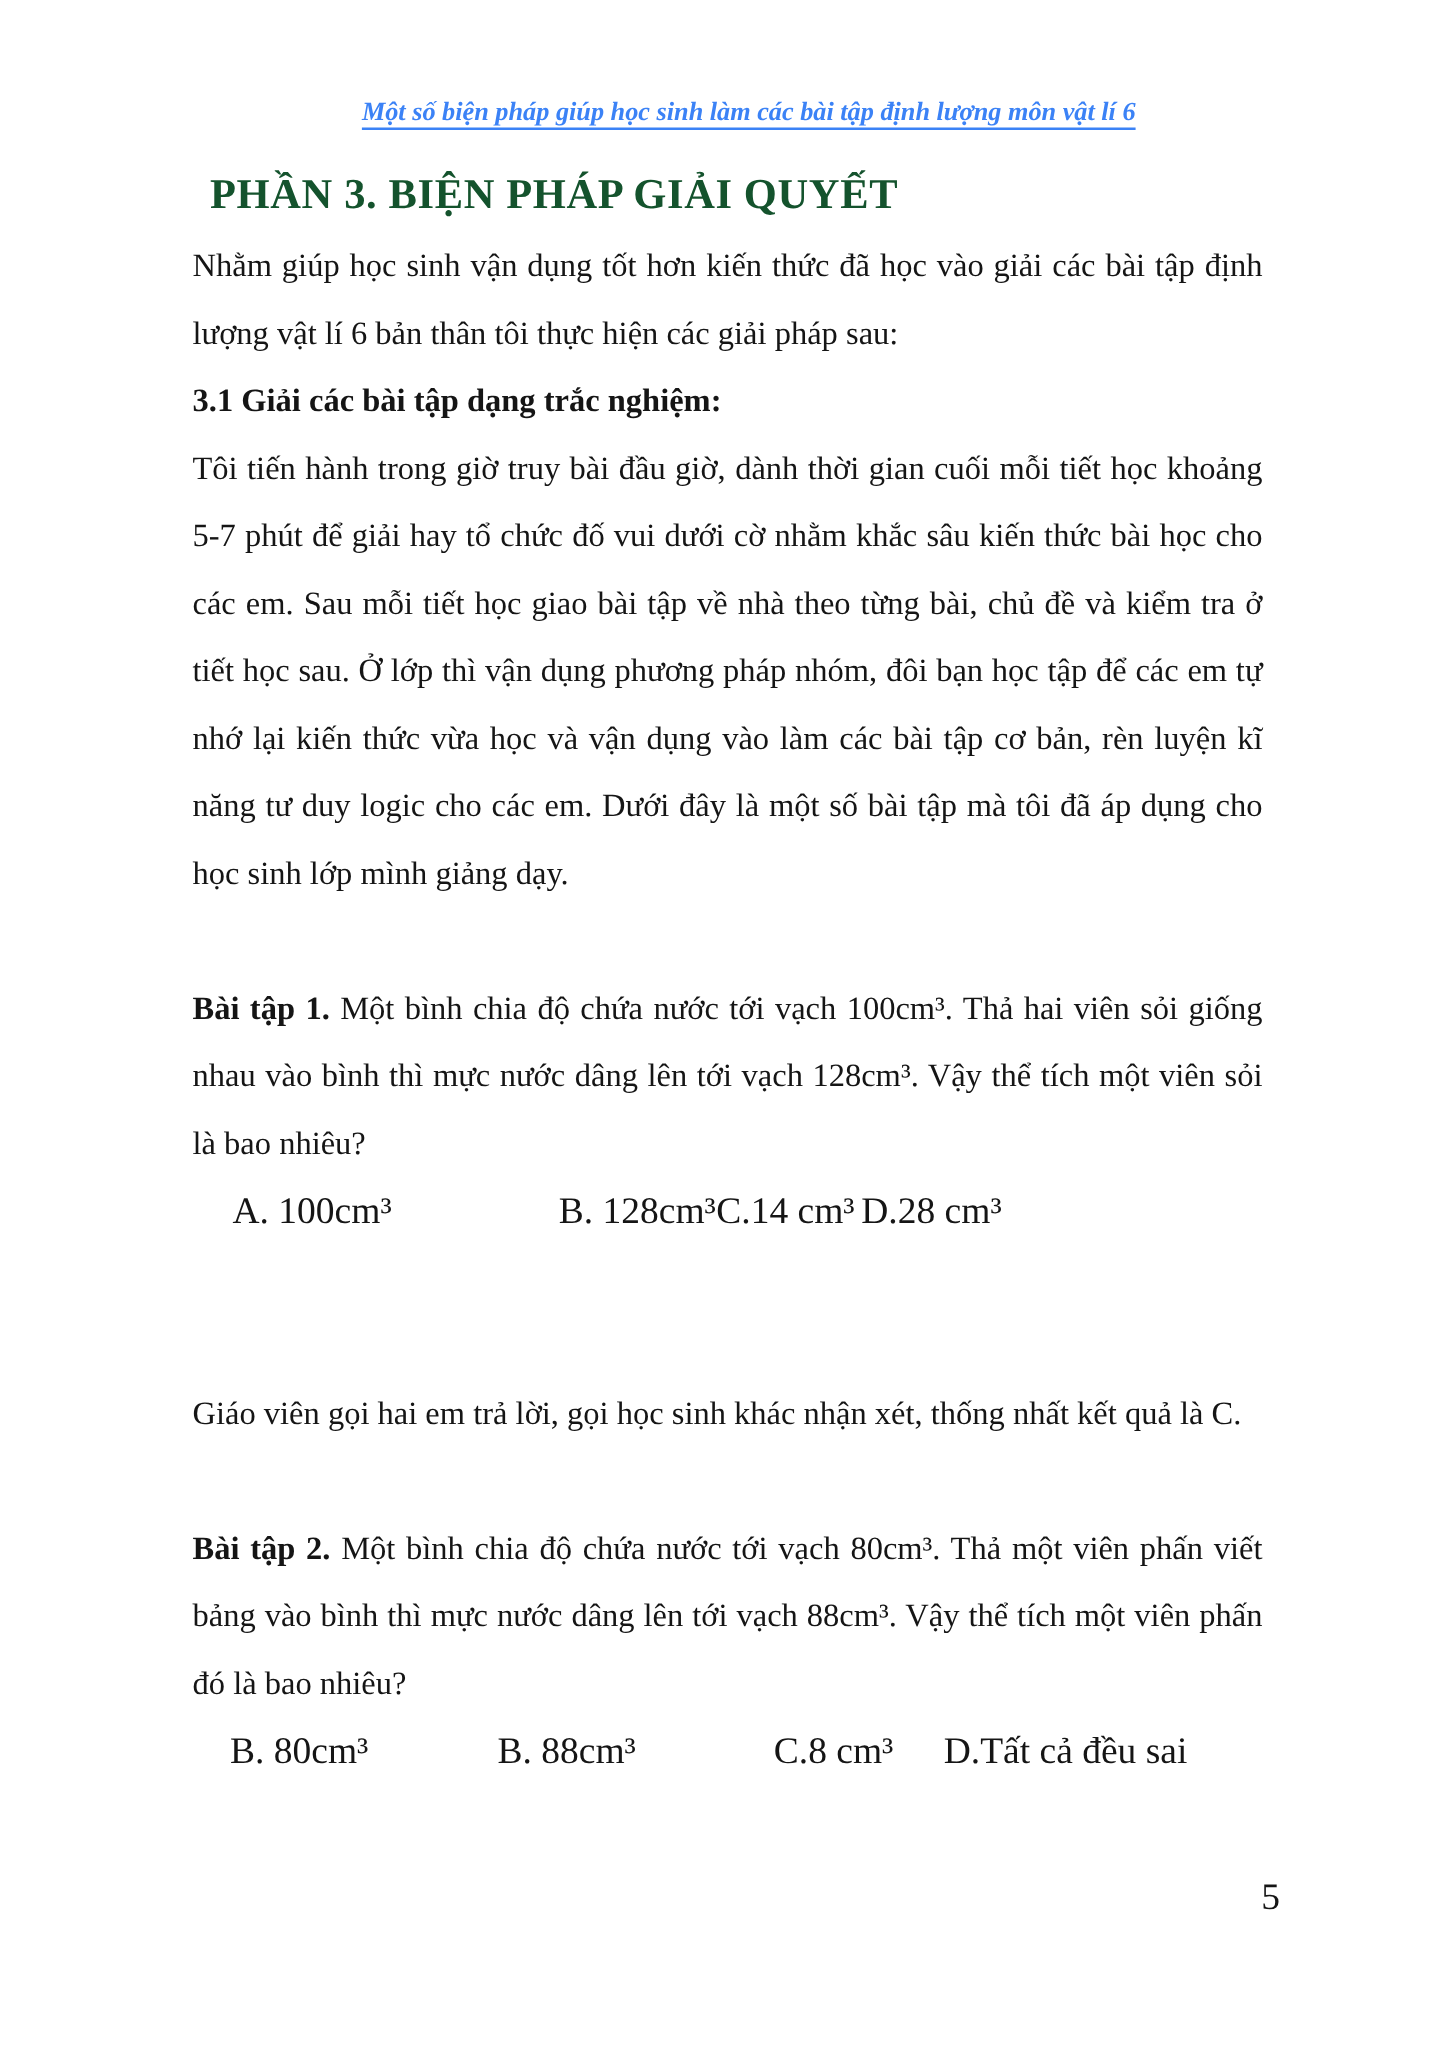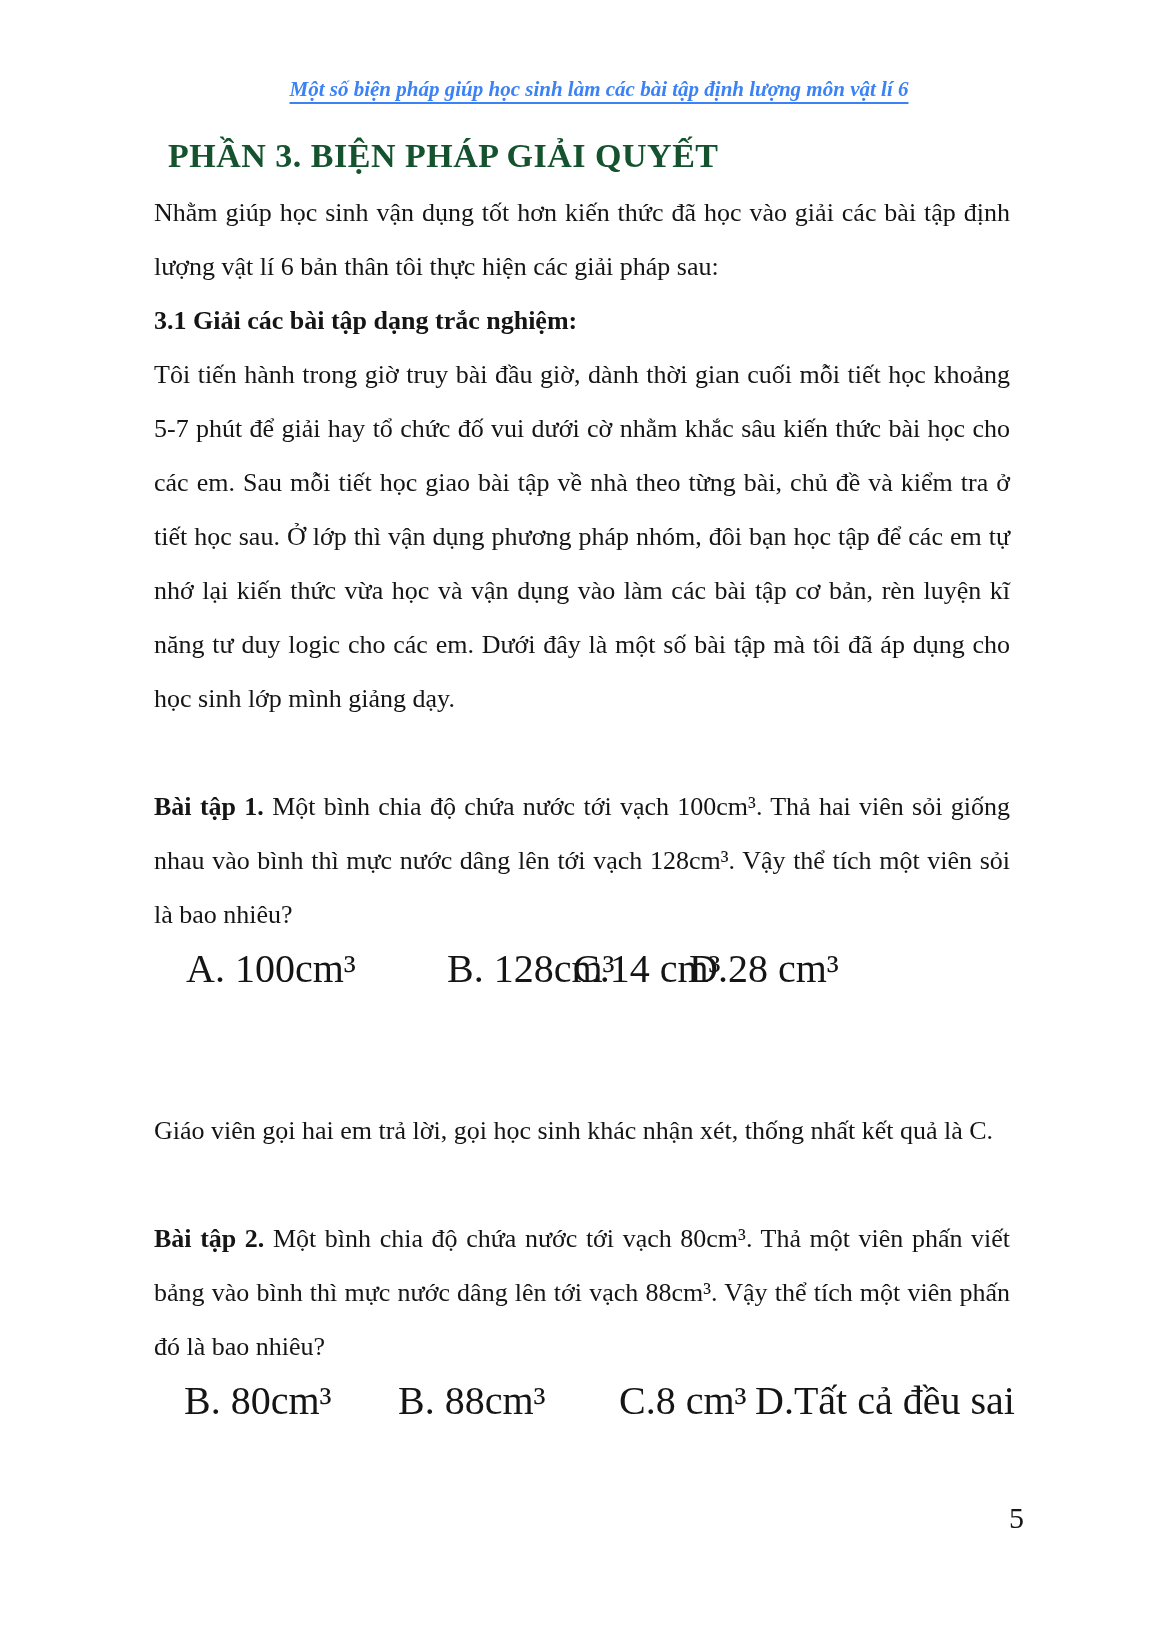--- a/index.html
+++ b/index.html
@@ -50,21 +50,21 @@
     font-size: 26px;
     line-height: 54px;
     text-align: justify;
   }
   .bold { font-weight: bold; }
   .options-row {
     position: absolute;
     left: 0;
     width: 1158px;
     height: 54px;
-    font-size: 40px;
+    font-size: 30px;
     line-height: 54px;
   }
   .options-row .opt {
     position: absolute;
     top: 0;
     white-space: nowrap;
   }
   .page-number {
     position: absolute;
     top: 1491px;

